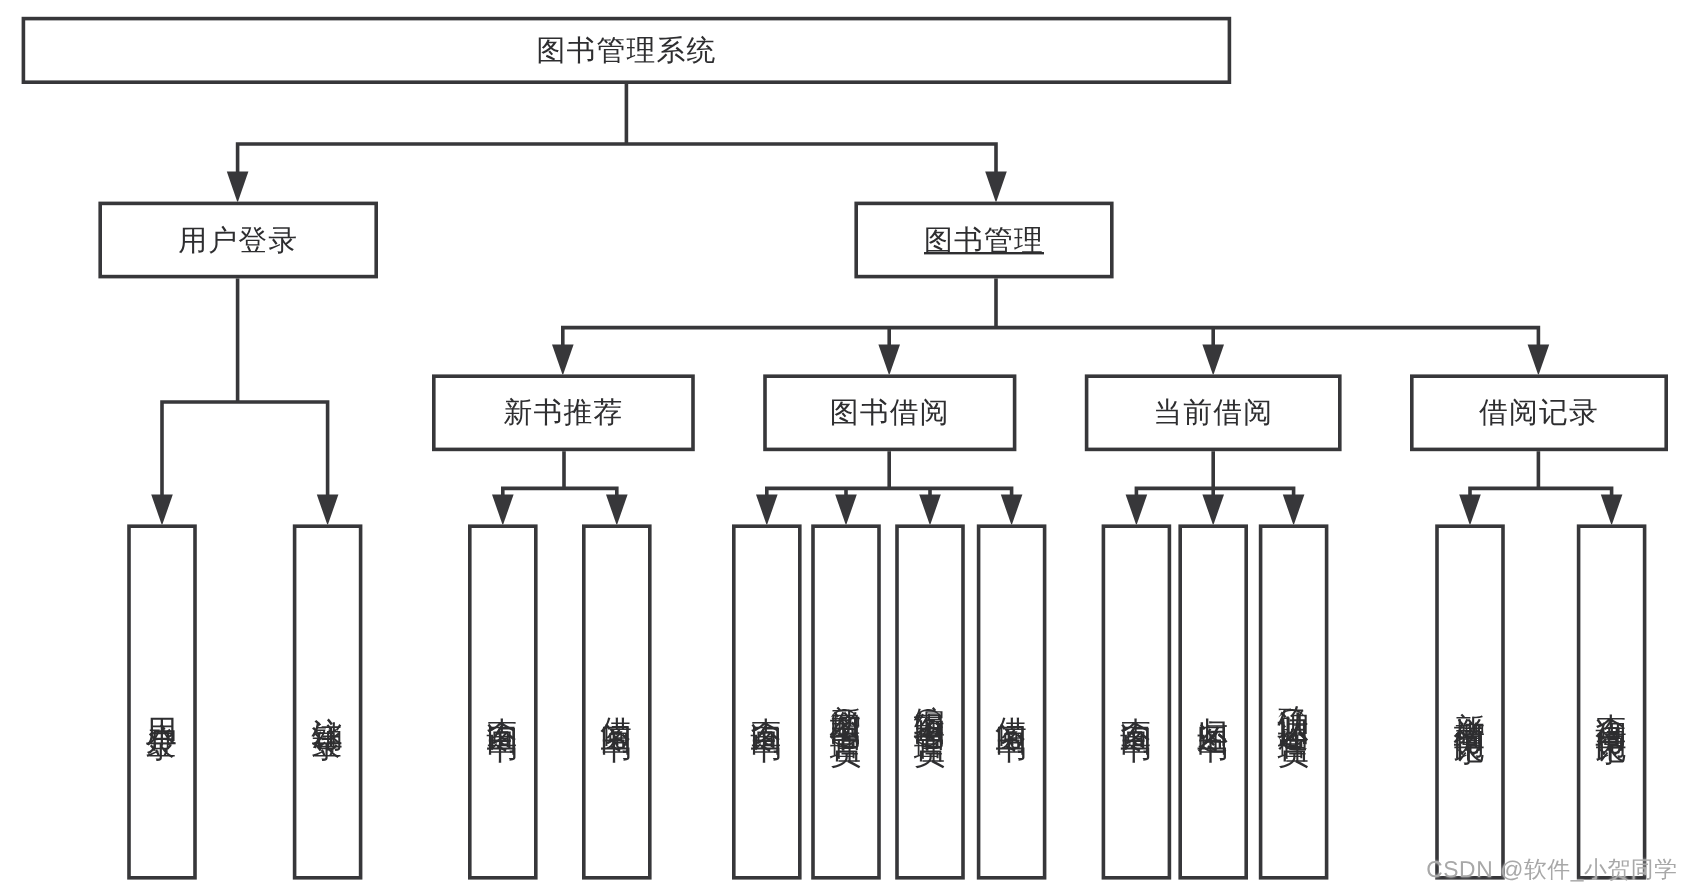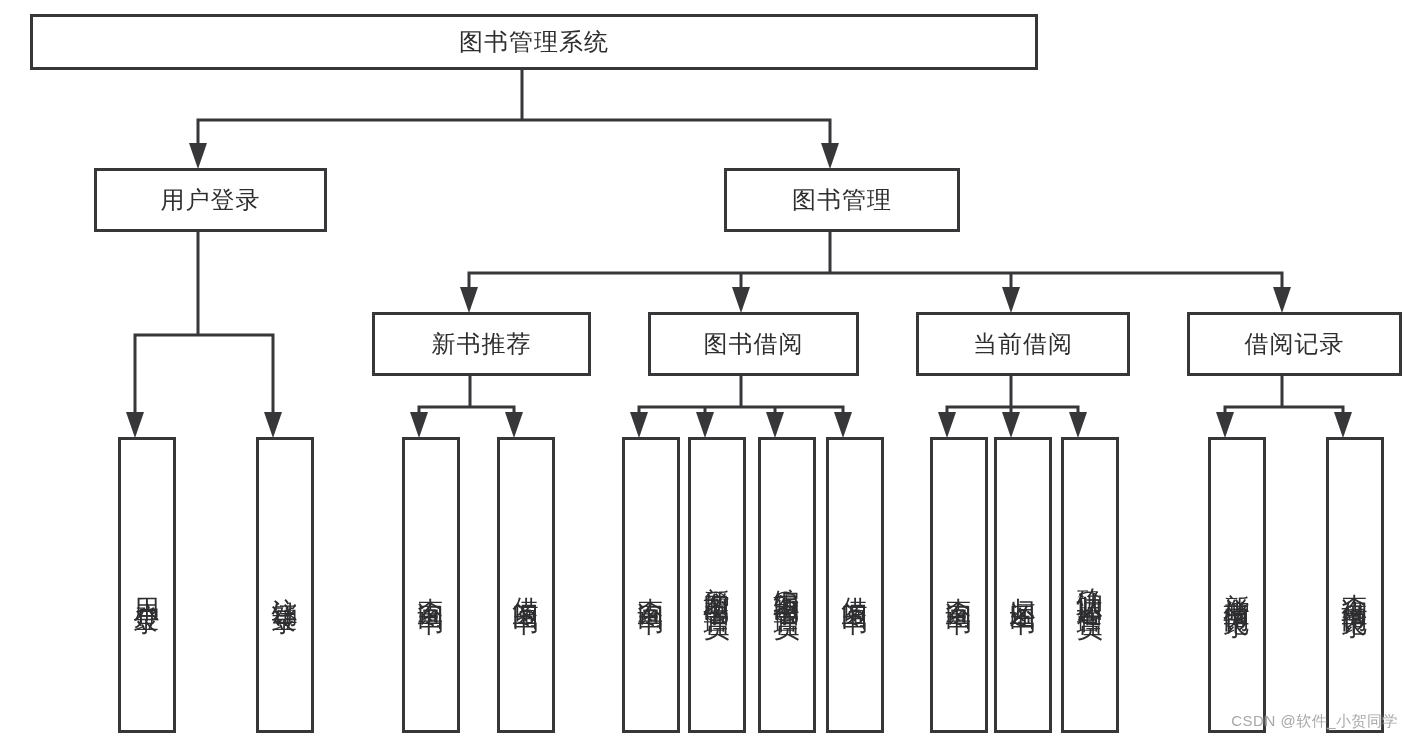--- a/index.html
+++ b/index.html
@@ -21,53 +21,52 @@
     box-sizing: border-box;
     background: #ffffff;
     border: 3px solid #37373a;
     display: flex;
     align-items: center;
     justify-content: center;
     color: #2e2e30;
     font-size: 24px;
     letter-spacing: 1px;
     z-index: 2;
-    margin-left: 12px;
   }
   .leaf {
     writing-mode: vertical-lr;
     text-orientation: mixed;
     font-size: 26px;
     letter-spacing: 4px;
     line-height: 1;
     padding: 6px 0;
   }
   
   .n-root  { left: 18px;   top: 14px;  width: 1008px; height: 56px; }
   
   .n-l2a   { left: 82px;   top: 168px; width: 233px;  height: 64px; }
-  .n-l2b   { left: 712px;  top: 168px; width: 236px;  height: 64px; }
+  .n-l2b   { left: 712px;  top: 168px; width: 216px;  height: 64px; text-decoration: underline; }
   
   .n-l3a   { left: 360px;  top: 312px; width: 219px;  height: 64px; align-items: center; }
   .n-l3b   { left: 636px;  top: 312px; width: 211px;  height: 64px; }
   .n-l3c   { left: 904px;  top: 312px; width: 214px;  height: 64px; }
   .n-l3d   { left: 1175px; top: 312px; width: 215px;  height: 64px; text-align: center; }
   
   .lf      { top: 437px; width: 58px; height: 296px; }
   .lf-a1 { left: 106px; }  .lf-a2 { left: 244px; }
   .lf-b1 { left: 390px; }  .lf-b2 { left: 485px; }
   .lf-c1 { left: 610px; }  .lf-c2 { left: 676px; }
   .lf-c3 { left: 746px; }  .lf-c4 { left: 814px; }
   .lf-d1 { left: 918px; }  .lf-d2 { left: 982px; }  .lf-d3 { left: 1049px; }
   .lf-e1 { left: 1196px; } .lf-e2 { left: 1314px; }
   #watermark {
     position: absolute;
     right: 7px;
     top: 712px;
-    font-size: 15px;
+    font-size: 19px;
     color: #a8a8a8;
     letter-spacing: 0.5px;
     z-index: 5;
     text-shadow: 0 0 2px #ffffff;
     white-space: nowrap;
   }
   svg path { stroke: #37373a; stroke-width: 3; fill: none; }
   svg polygon { fill: #37373a; stroke: none; }
 </style>
 </head>

